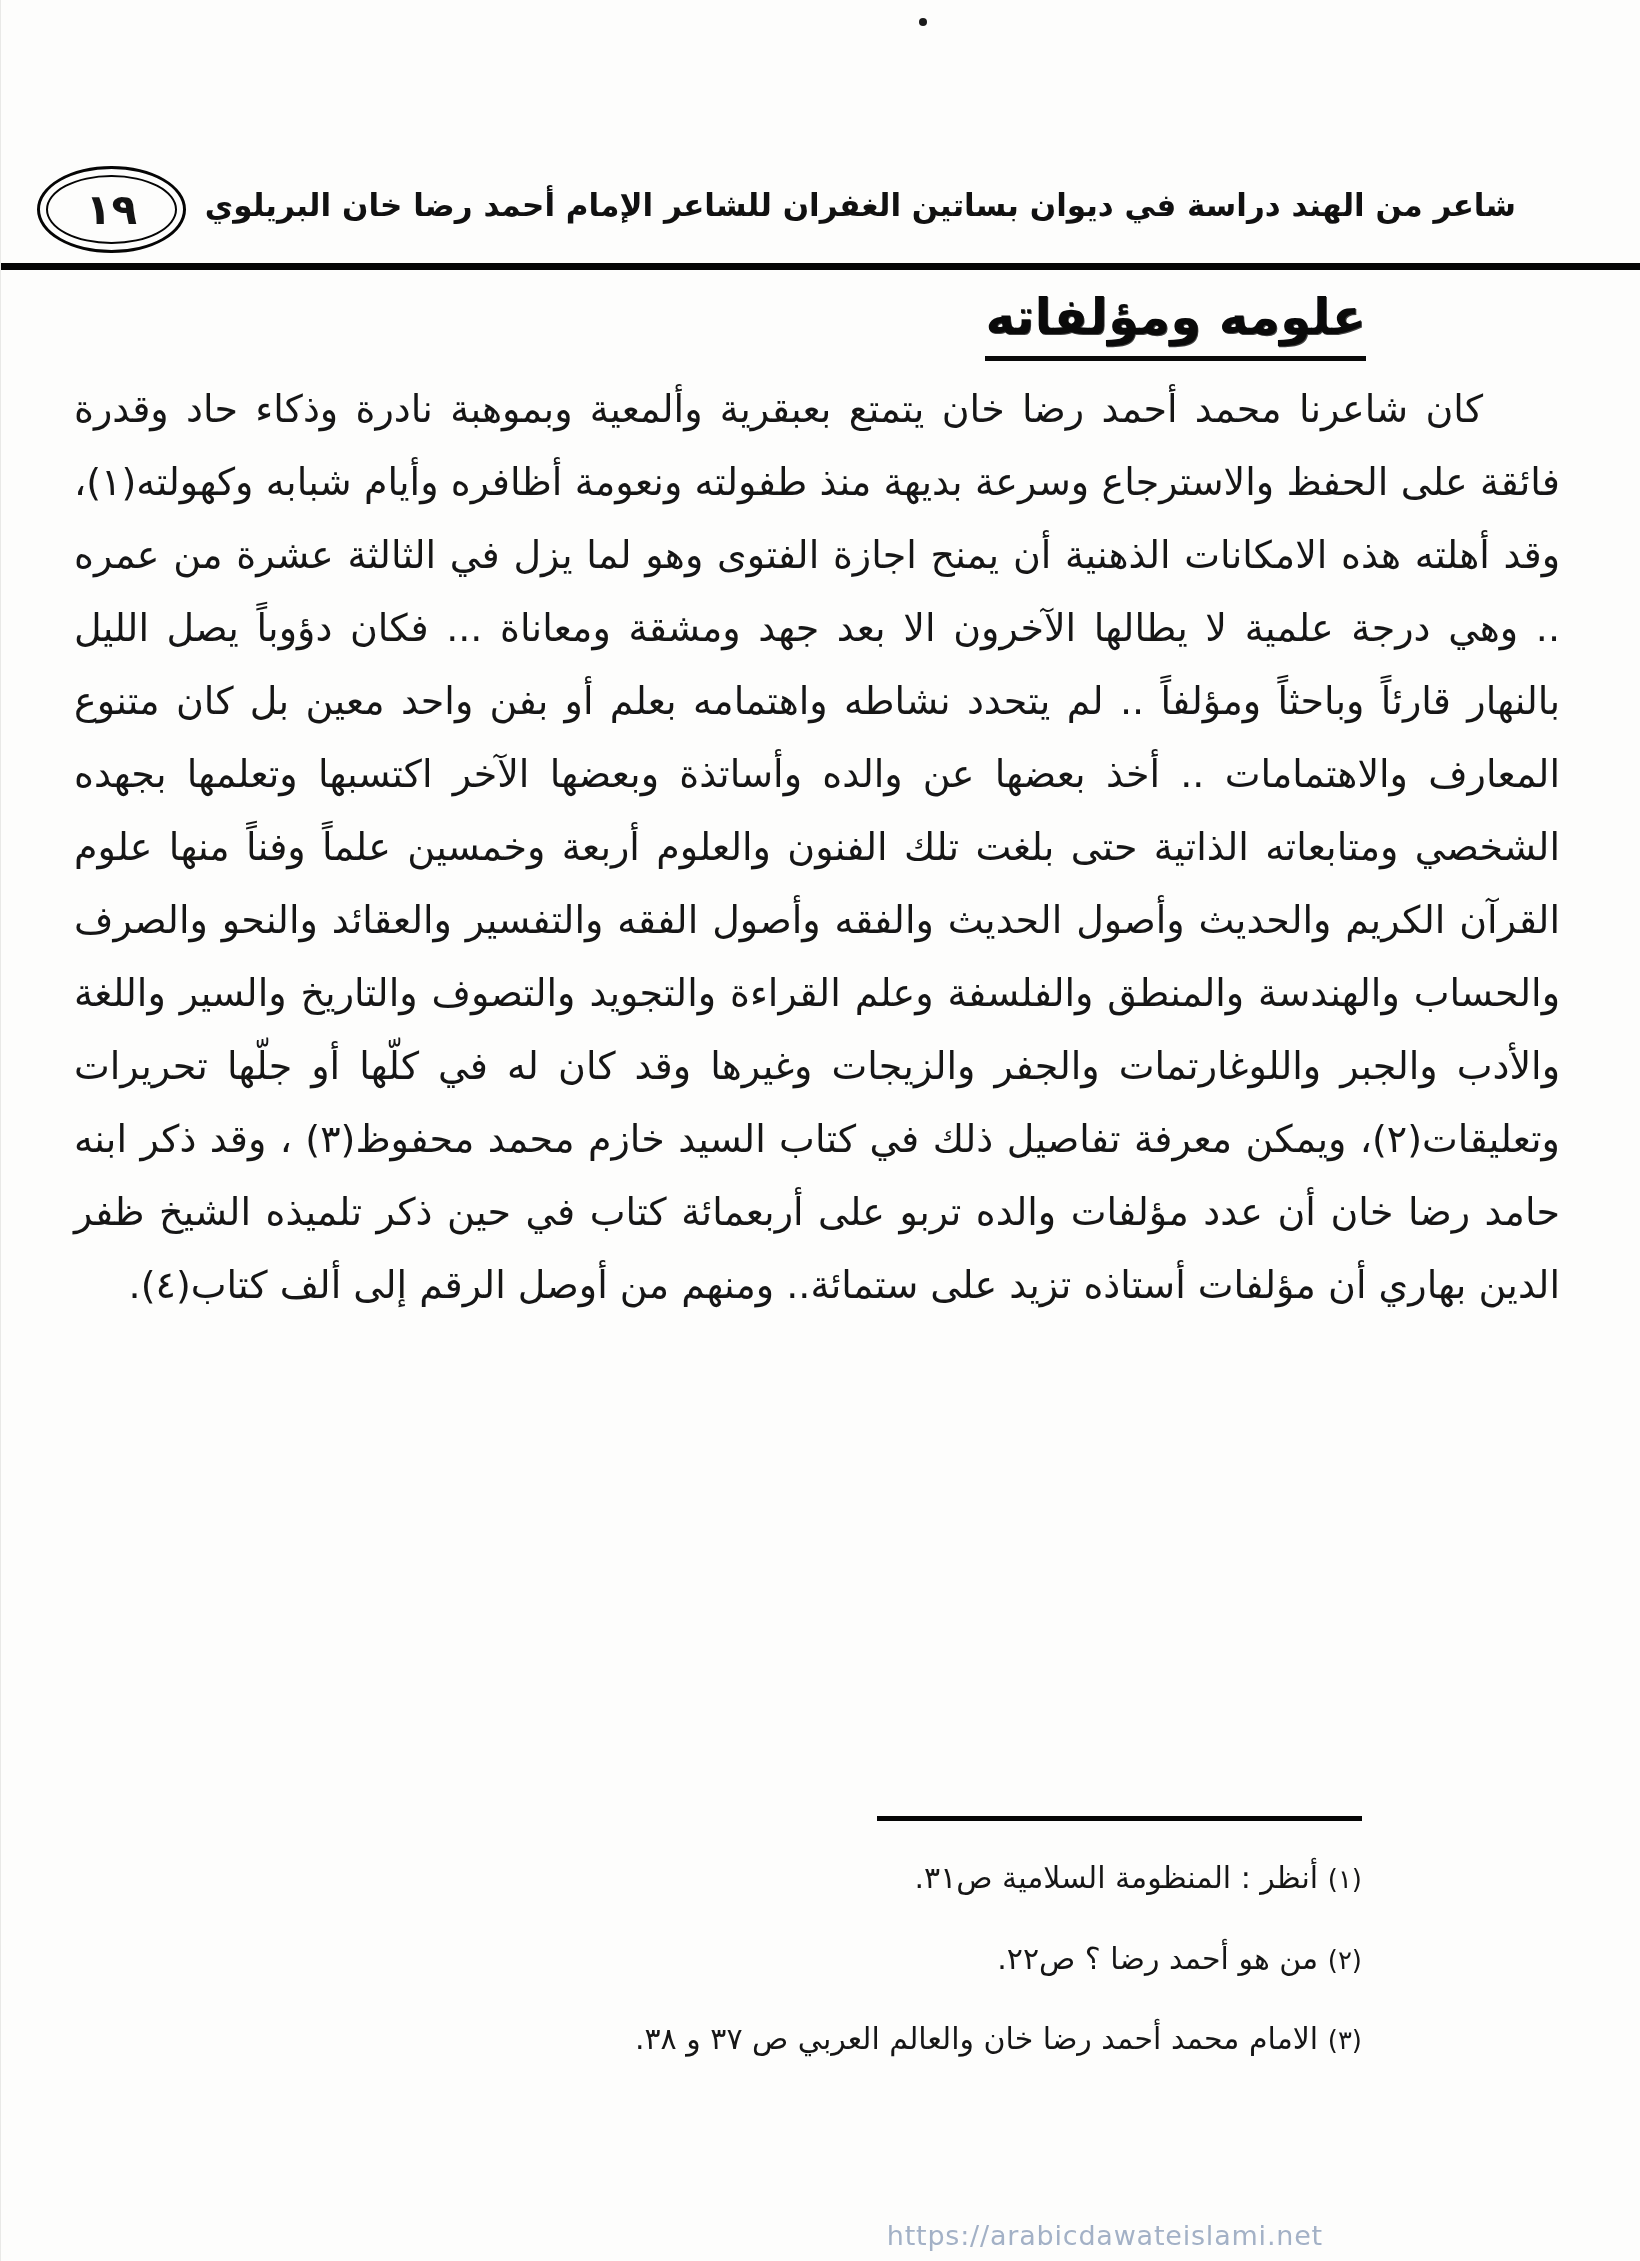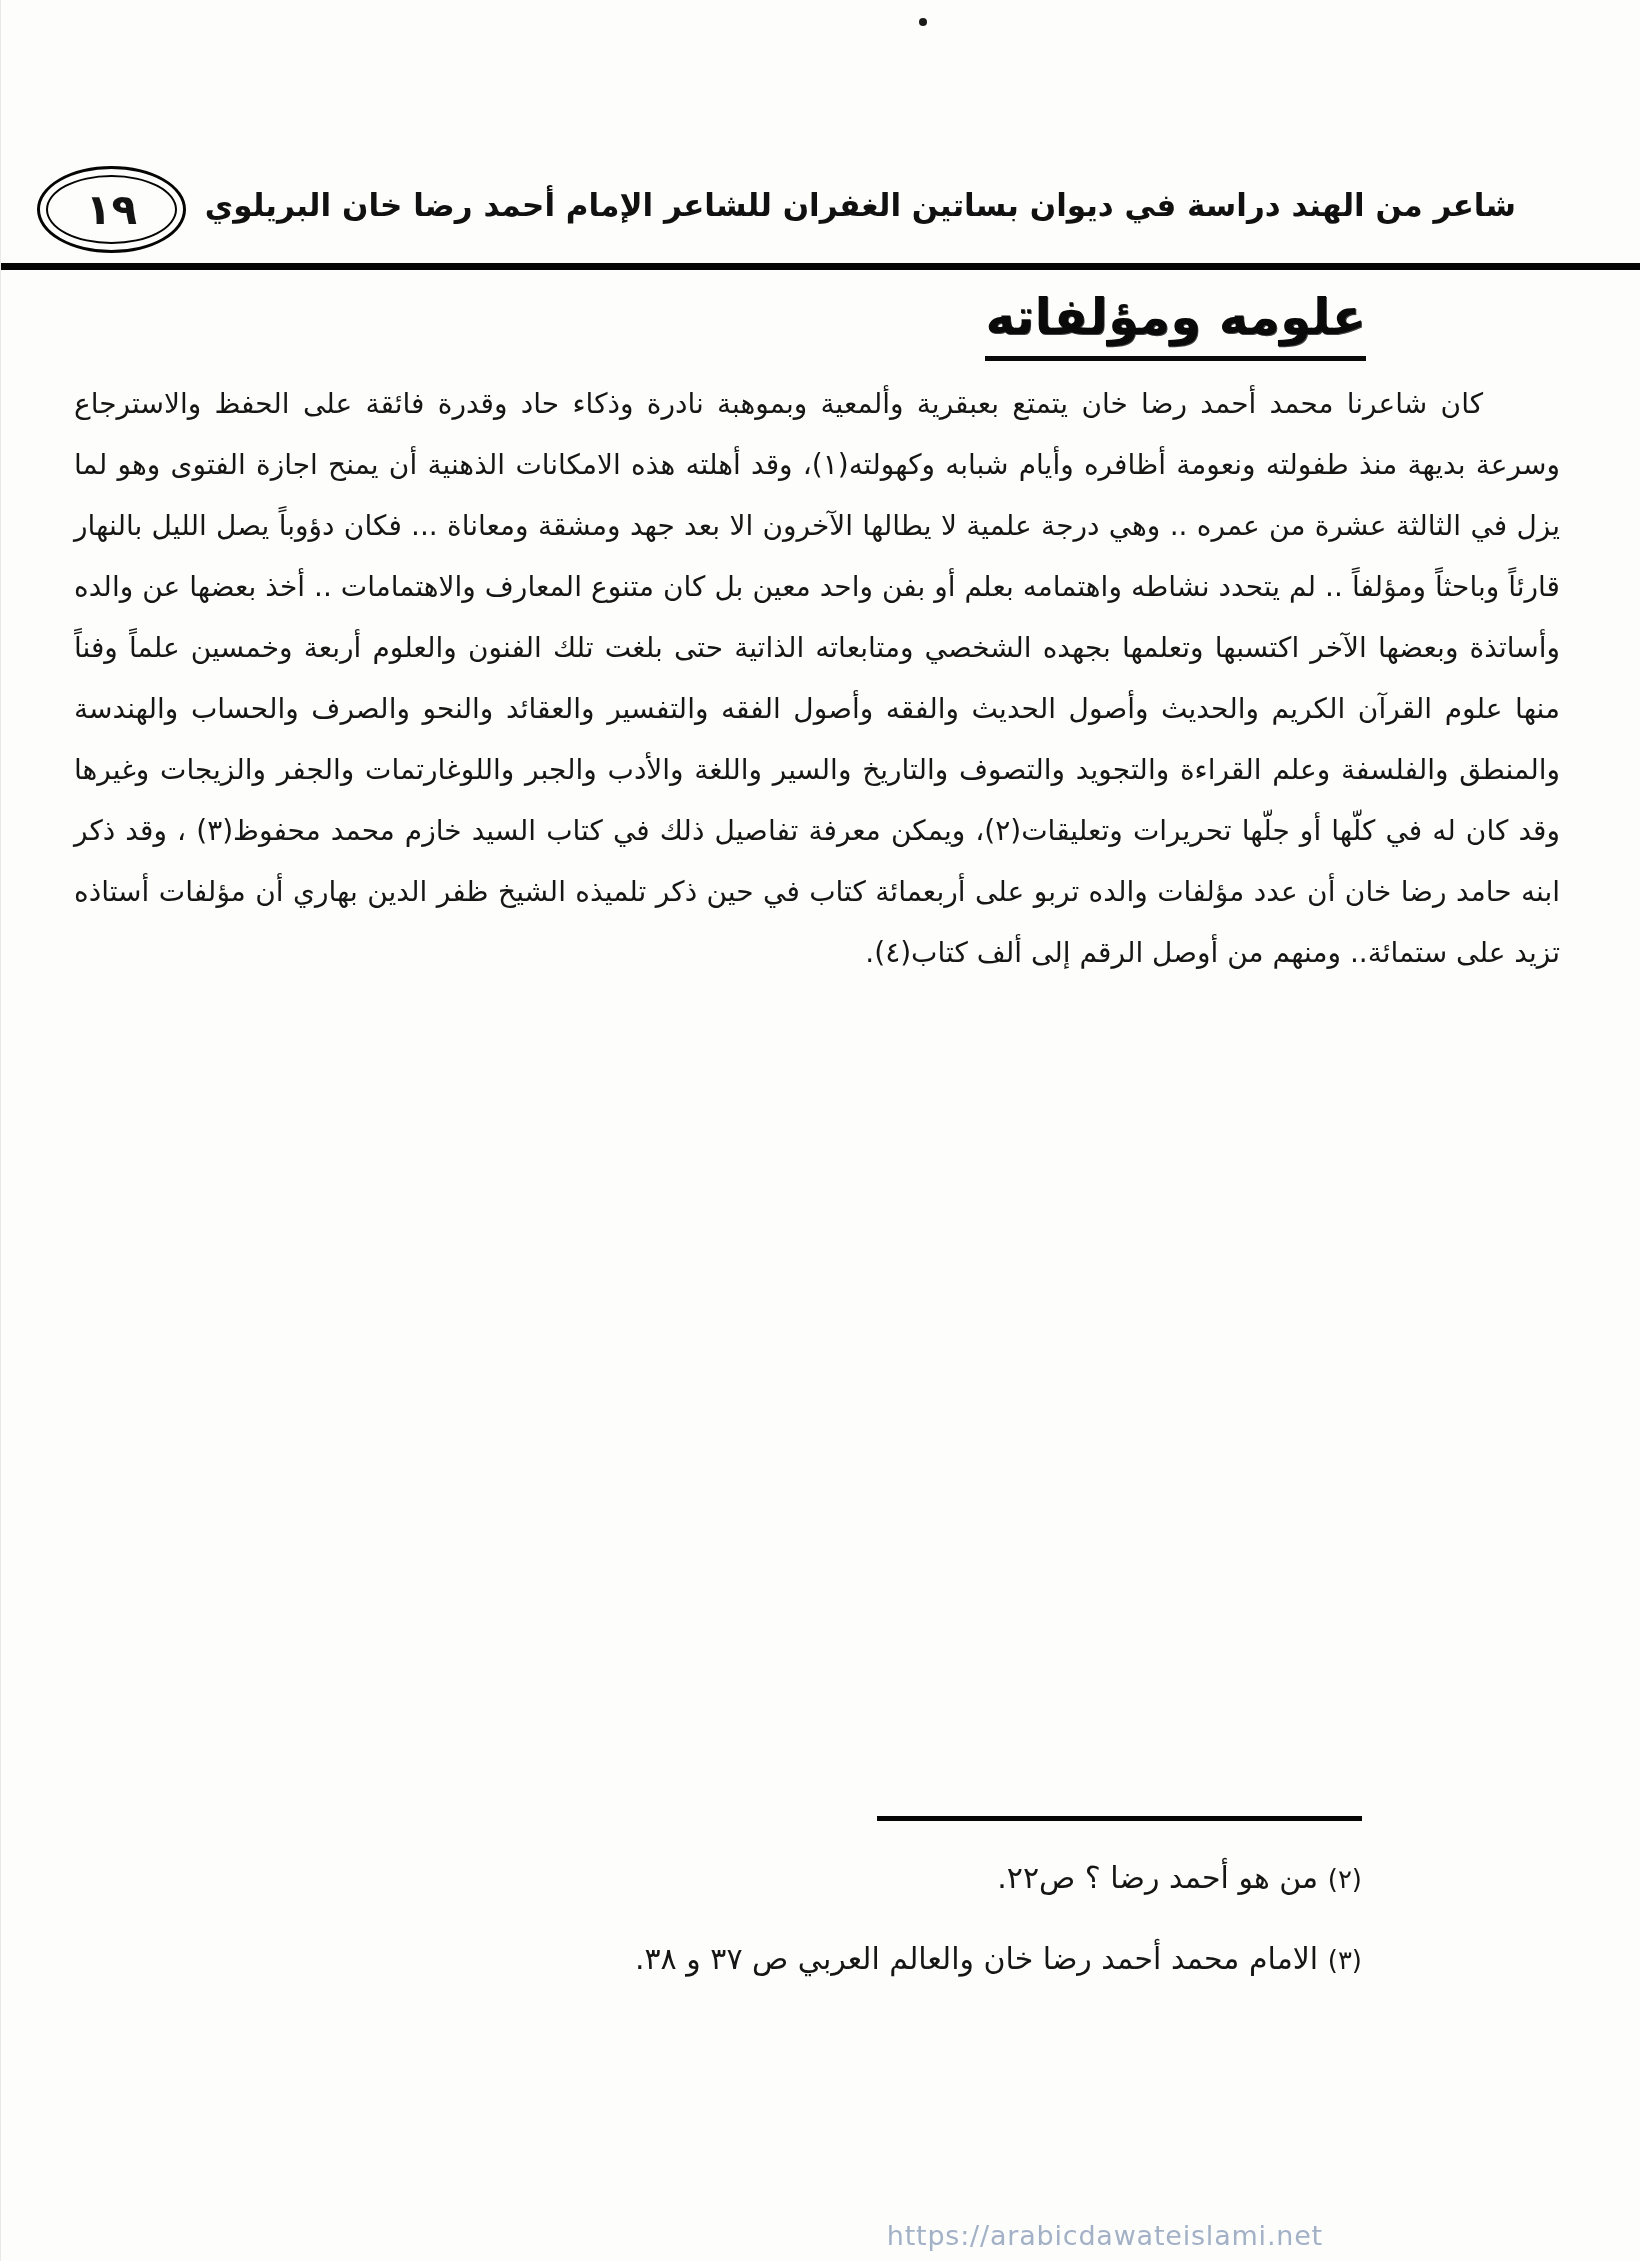--- a/index.html
+++ b/index.html
@@ -82,22 +82,22 @@
     padding-bottom: 9.7px;
     border-bottom: 5.7px solid #0a0a0a;
     text-shadow: 0.8px 0.8px 0 #444;
     letter-spacing: 1.6px;
   }
   .body-text {
     position: absolute;
     top: 373px;
     right: 81px;
     left: 74px;
-    font-size: 28px;
-    line-height: 61px;
+    font-size: 38px;
+    line-height: 73px;
     text-align: justify;
     text-indent: 77px;
     color: #161616;
   }
   .footnote-rule {
     position: absolute;
     top: 1816px;
     right: 279px;
     width: 485px;
     height: 4.8px;
@@ -146,20 +146,24 @@
   </div>
 
   <div class="section-title">علومه ومؤلفاته</div>
 
   <div class="body-text">كان شاعرنا محمد أحمد رضا خان يتمتع بعبقرية وألمعية وبموهبة نادرة وذكاء حاد وقدرة فائقة على الحفظ والاسترجاع وسرعة بديهة منذ طفولته ونعومة أظافره وأيام شبابه وكهولته(١)، وقد أهلته هذه الامكانات الذهنية أن يمنح اجازة الفتوى وهو لما يزل في الثالثة عشرة من عمره .. وهي درجة علمية لا يطالها الآخرون الا بعد جهد ومشقة ومعاناة ... فكان دؤوباً يصل الليل بالنهار قارئاً وباحثاً ومؤلفاً .. لم يتحدد نشاطه واهتمامه بعلم أو بفن واحد معين بل كان متنوع المعارف والاهتمامات .. أخذ بعضها عن والده وأساتذة وبعضها الآخر اكتسبها وتعلمها بجهده الشخصي ومتابعاته الذاتية حتى بلغت تلك الفنون والعلوم أربعة وخمسين علماً وفناً منها علوم القرآن الكريم والحديث وأصول الحديث والفقه وأصول الفقه والتفسير والعقائد والنحو والصرف والحساب والهندسة والمنطق والفلسفة وعلم القراءة والتجويد والتصوف والتاريخ والسير واللغة والأدب والجبر واللوغارتمات والجفر والزيجات وغيرها وقد كان له في كلّها أو جلّها تحريرات وتعليقات(٢)، ويمكن معرفة تفاصيل ذلك في كتاب السيد خازم محمد محفوظ(٣) ، وقد ذكر ابنه حامد رضا خان أن عدد مؤلفات والده تربو على أربعمائة كتاب في حين ذكر تلميذه الشيخ ظفر الدين بهاري أن مؤلفات أستاذه تزيد على ستمائة.. ومنهم من أوصل الرقم إلى ألف كتاب(٤).</div>
 
   <div class="footnote-rule"></div>
 
   <div class="footnotes">
     <div class="footnote">
+      <span class="fn-marker">(١)</span>
+      <span class="fn-text">أنظر : المنظومة السلامية ص٣١.</span>
+    </div>
+    <div class="footnote">
       <span class="fn-marker">(٢)</span>
       <span class="fn-text">من هو أحمد رضا ؟ ص٢٢.</span>
     </div>
     <div class="footnote">
       <span class="fn-marker">(٣)</span>
       <span class="fn-text">الامام محمد أحمد رضا خان والعالم العربي ص ٣٧ و ٣٨.</span>
     </div>
   </div>
 
   <div class="watermark">https://arabicdawateislami.net</div>

